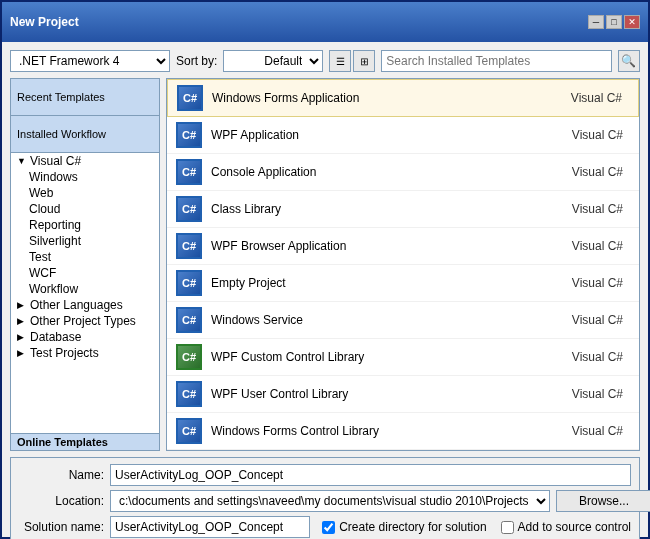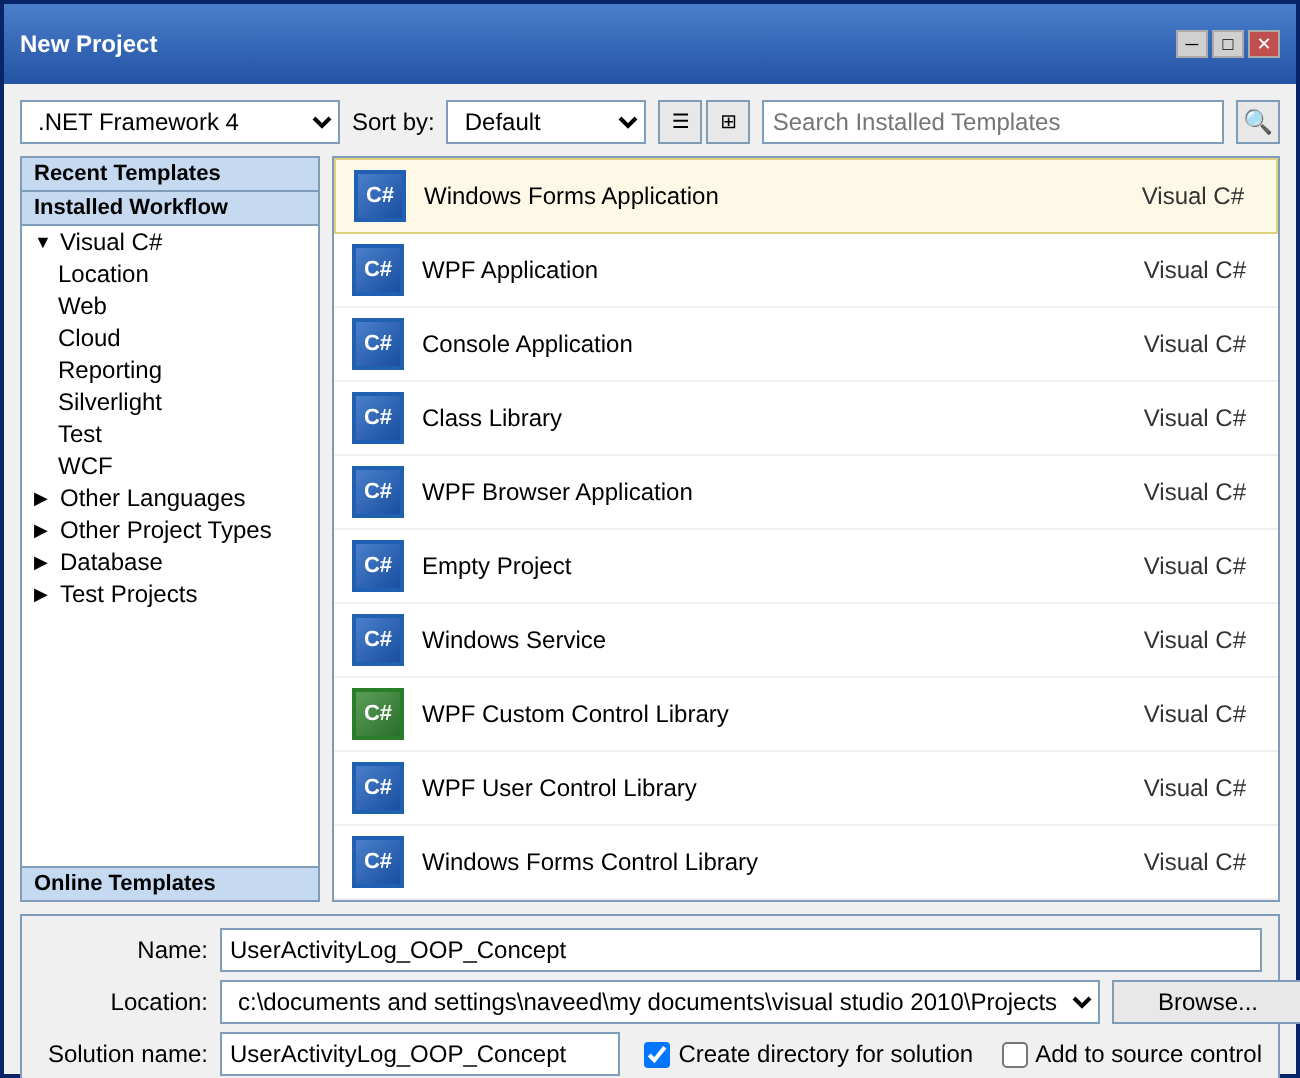--- a/index.html
+++ b/index.html
@@ -77,20 +77,21 @@
       font-size: 12px;
     }
 
     .sort-select {
       width: 100px;
       height: 22px;
       border: 1px solid #7f9db9;
       background: white;
       font-size: 12px;
       padding: 0 4px;
+      text-align: right;
     }
 
     .view-buttons {
       display: flex;
       gap: 2px;
     }
 
     .view-btn {
       width: 22px;
       height: 22px;
@@ -135,22 +136,22 @@
       flex-shrink: 0;
       border: 1px solid #7f9db9;
       background: white;
       overflow-y: auto;
       display: flex;
       flex-direction: column;
     }
 
     .left-section-header {
       background: #c5d9f1;
-      padding: 2px 6px;
-      font-weight: bold;
+      padding: 12px 6px;
+      font-weight: normal;
       font-size: 11px;
       color: #000;
       border-bottom: 1px solid #7f9db9;
     }
 
     .tree-item {
       padding: 1px 6px;
       cursor: pointer;
       display: flex;
       align-items: center;
@@ -345,39 +346,42 @@
 
       <div class="left-panel">
         <div class="left-section-header">Recent Templates</div>
         <div class="left-section-header">Installed Workflow</div>
 
         <div class="tree-item">
           <span class="expand-icon">▼</span>
           <span>Visual C#</span>
         </div>
         <div class="tree-item child">
-          <span>Location</span>
+          <span>Windows</span>
         </div>
         <div class="tree-item child">
           <span>Web</span>
         </div>
         <div class="tree-item child">
           <span>Cloud</span>
         </div>
         <div class="tree-item child">
           <span>Reporting</span>
         </div>
         <div class="tree-item child">
           <span>Silverlight</span>
         </div>
         <div class="tree-item child">
           <span>Test</span>
         </div>
         <div class="tree-item child">
           <span>WCF</span>
+        </div>
+        <div class="tree-item child">
+          <span>Workflow</span>
         </div>
         <div class="tree-item">
           <span class="expand-icon">▶</span>
           <span>Other Languages</span>
         </div>
         <div class="tree-item">
           <span class="expand-icon">▶</span>
           <span>Other Project Types</span>
         </div>
         <div class="tree-item">

